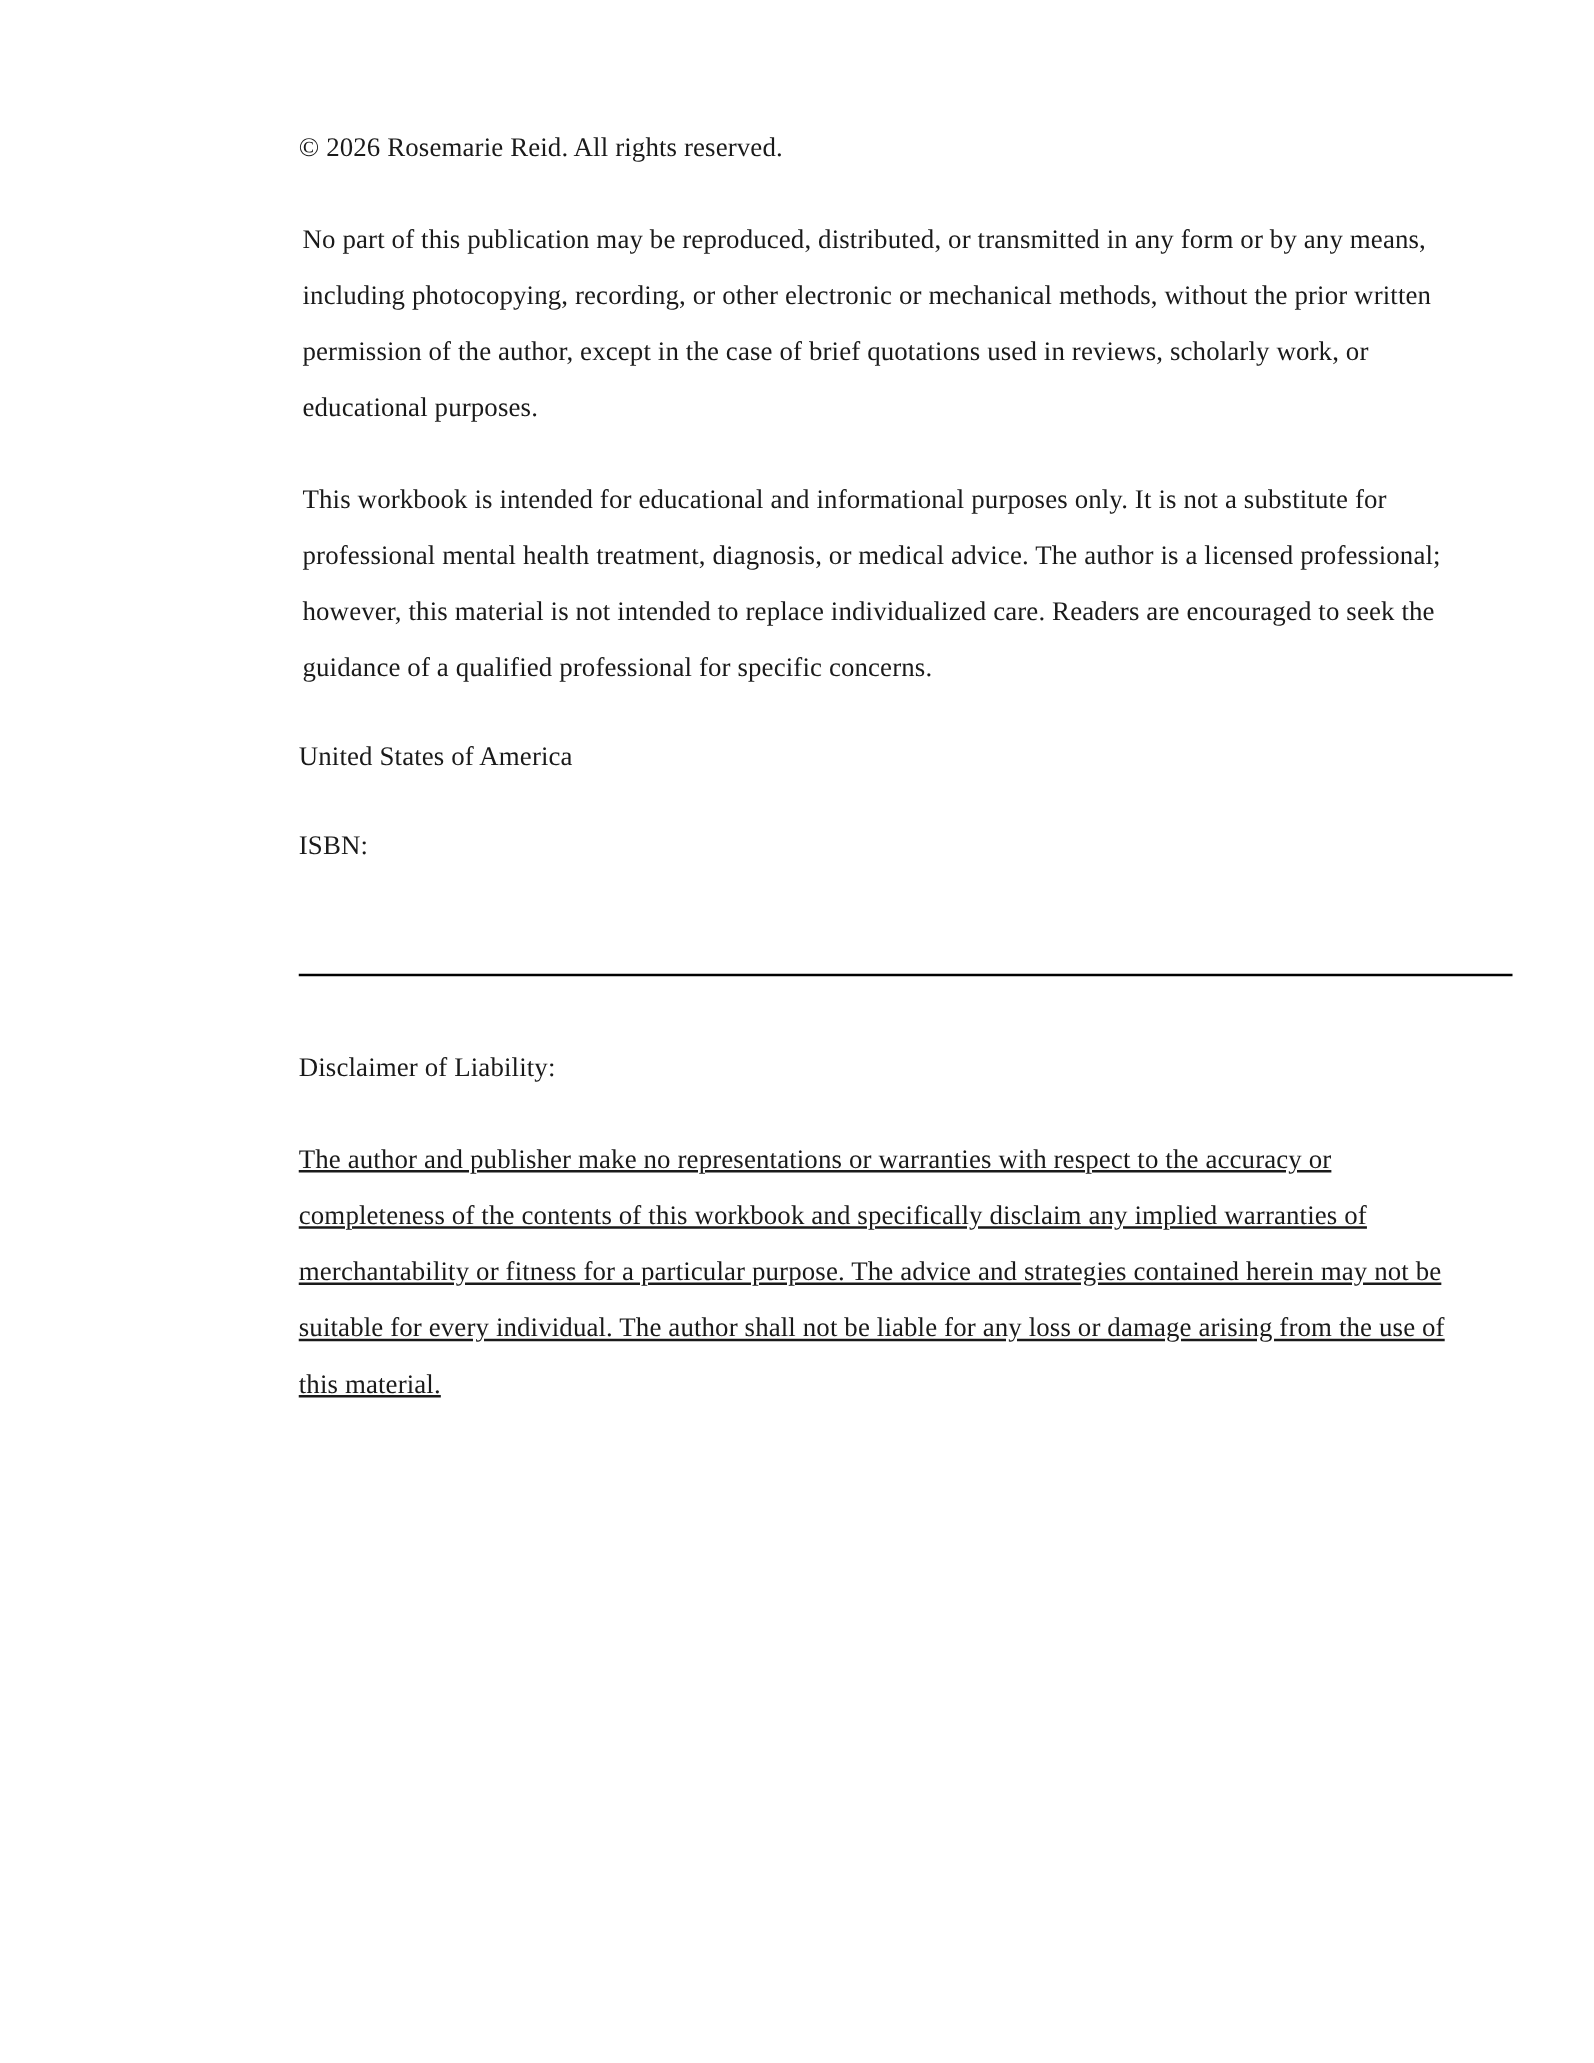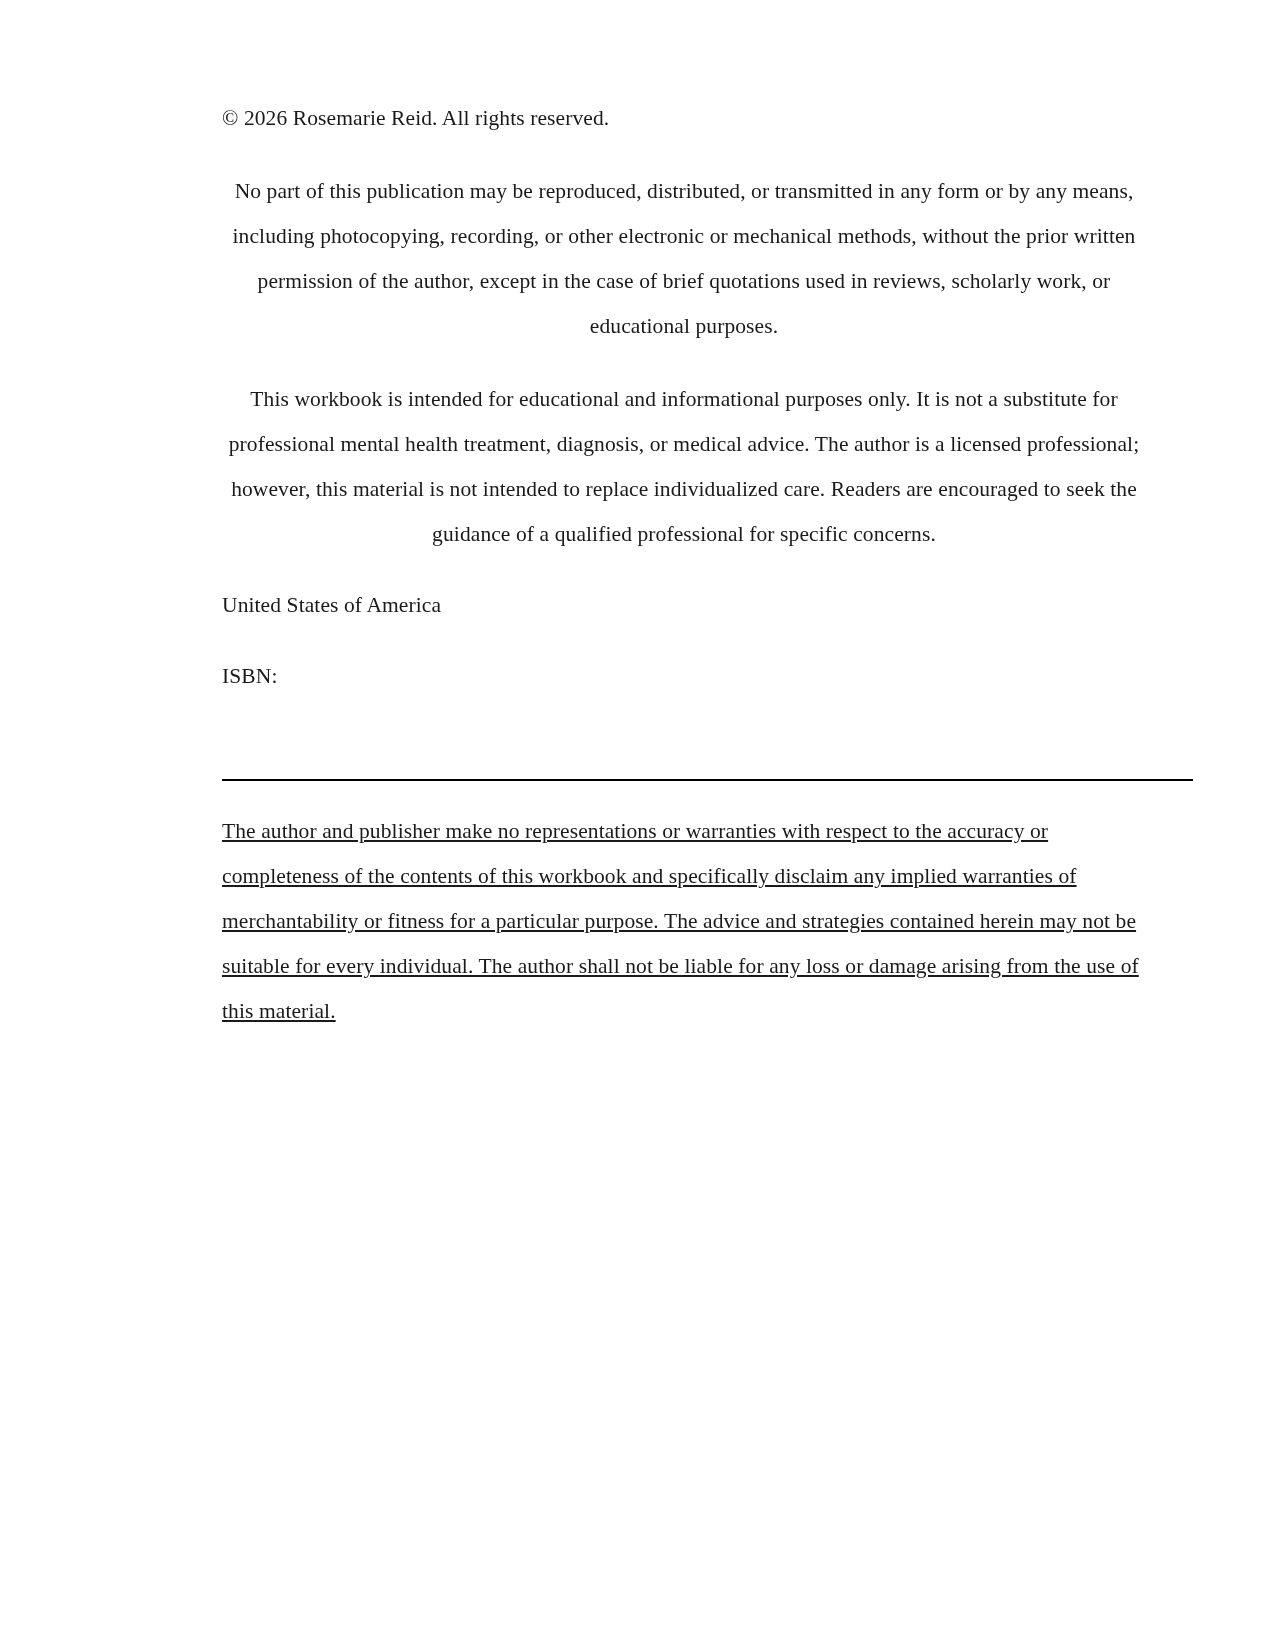--- a/index.html
+++ b/index.html
@@ -16,35 +16,35 @@
   }
   .page {
     position: relative;
     width: 1275px;
     height: 1650px;
     background: #ffffff;
     box-sizing: border-box;
   }
   .content {
     position: absolute;
-    left: 222px;
+    left: 239px;
     top: 96px;
     width: 921px;
   }
   .copyright-line {
     font-size: 21.5px;
     line-height: 45px;
     margin: 0 0 0 0;
     letter-spacing: 0.1px;
   }
   .body-para {
     font-size: 21.5px;
     line-height: 45px;
     margin: 28px 0 0 3px;
-    text-align: center;
+    text-align: left;
     letter-spacing: 0.1px;
   }
   .pub-block {
     margin: 26px 0 0 0;
   }
   .pub-line {
     font-size: 21.5px;
     line-height: 44px;
     margin: 0;
     letter-spacing: 0.1px;
@@ -89,17 +89,18 @@
     <p class="body-para">This workbook is intended for educational and informational purposes only. It is not a substitute for professional mental health treatment, diagnosis, or medical advice. The author is a licensed professional; however, this material is not intended to replace individualized care. Readers are encouraged to seek the guidance of a qualified professional for specific concerns.</p>
 
     <div class="pub-block">
       <p class="pub-line">United States of America</p>
     </div>
 
     <p class="isbn-line">ISBN:</p>
 
     <hr class="divider">
 
+    <p class="section-heading">Disclaimer of Liability:</p>
 
     <p class="disclaimer-para">The author and publisher make no representations or warranties with respect to the accuracy or completeness of the contents of this workbook and specifically disclaim any implied warranties of merchantability or fitness for a particular purpose. The advice and strategies contained herein may not be suitable for every individual. The author shall not be liable for any loss or damage arising from the use of this material.</p>
 
   </div>
 </div>
 
 </body></html>

